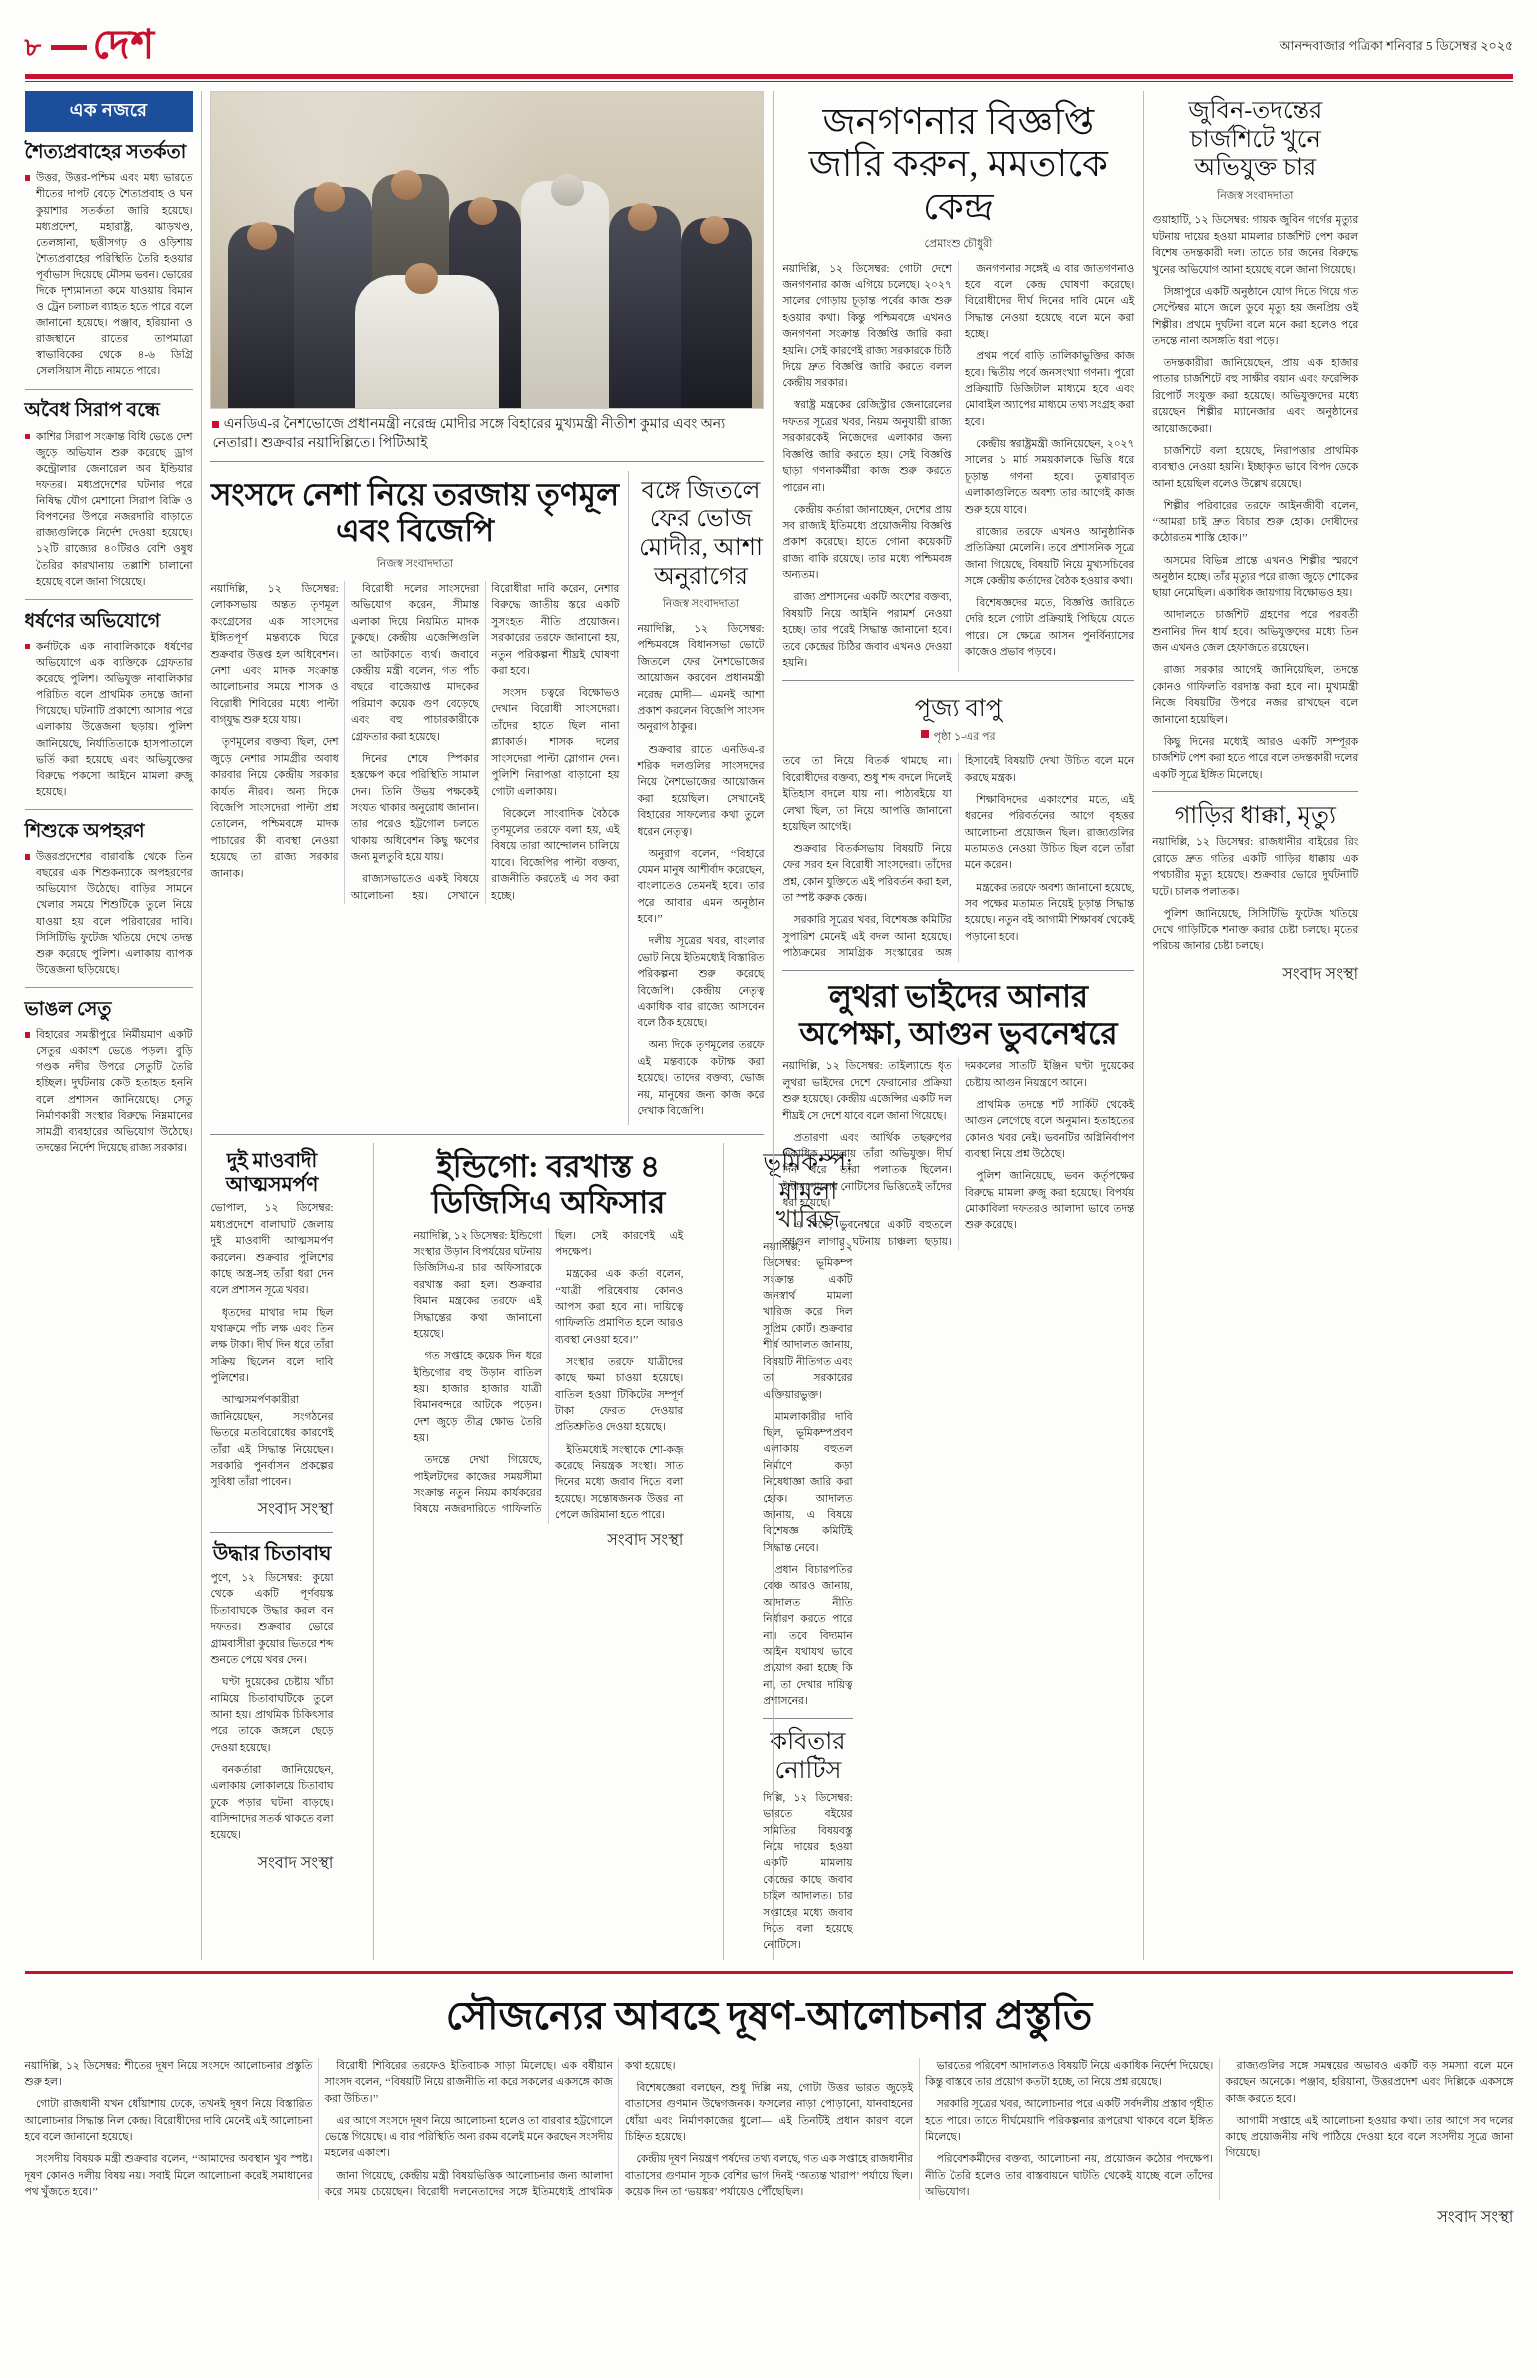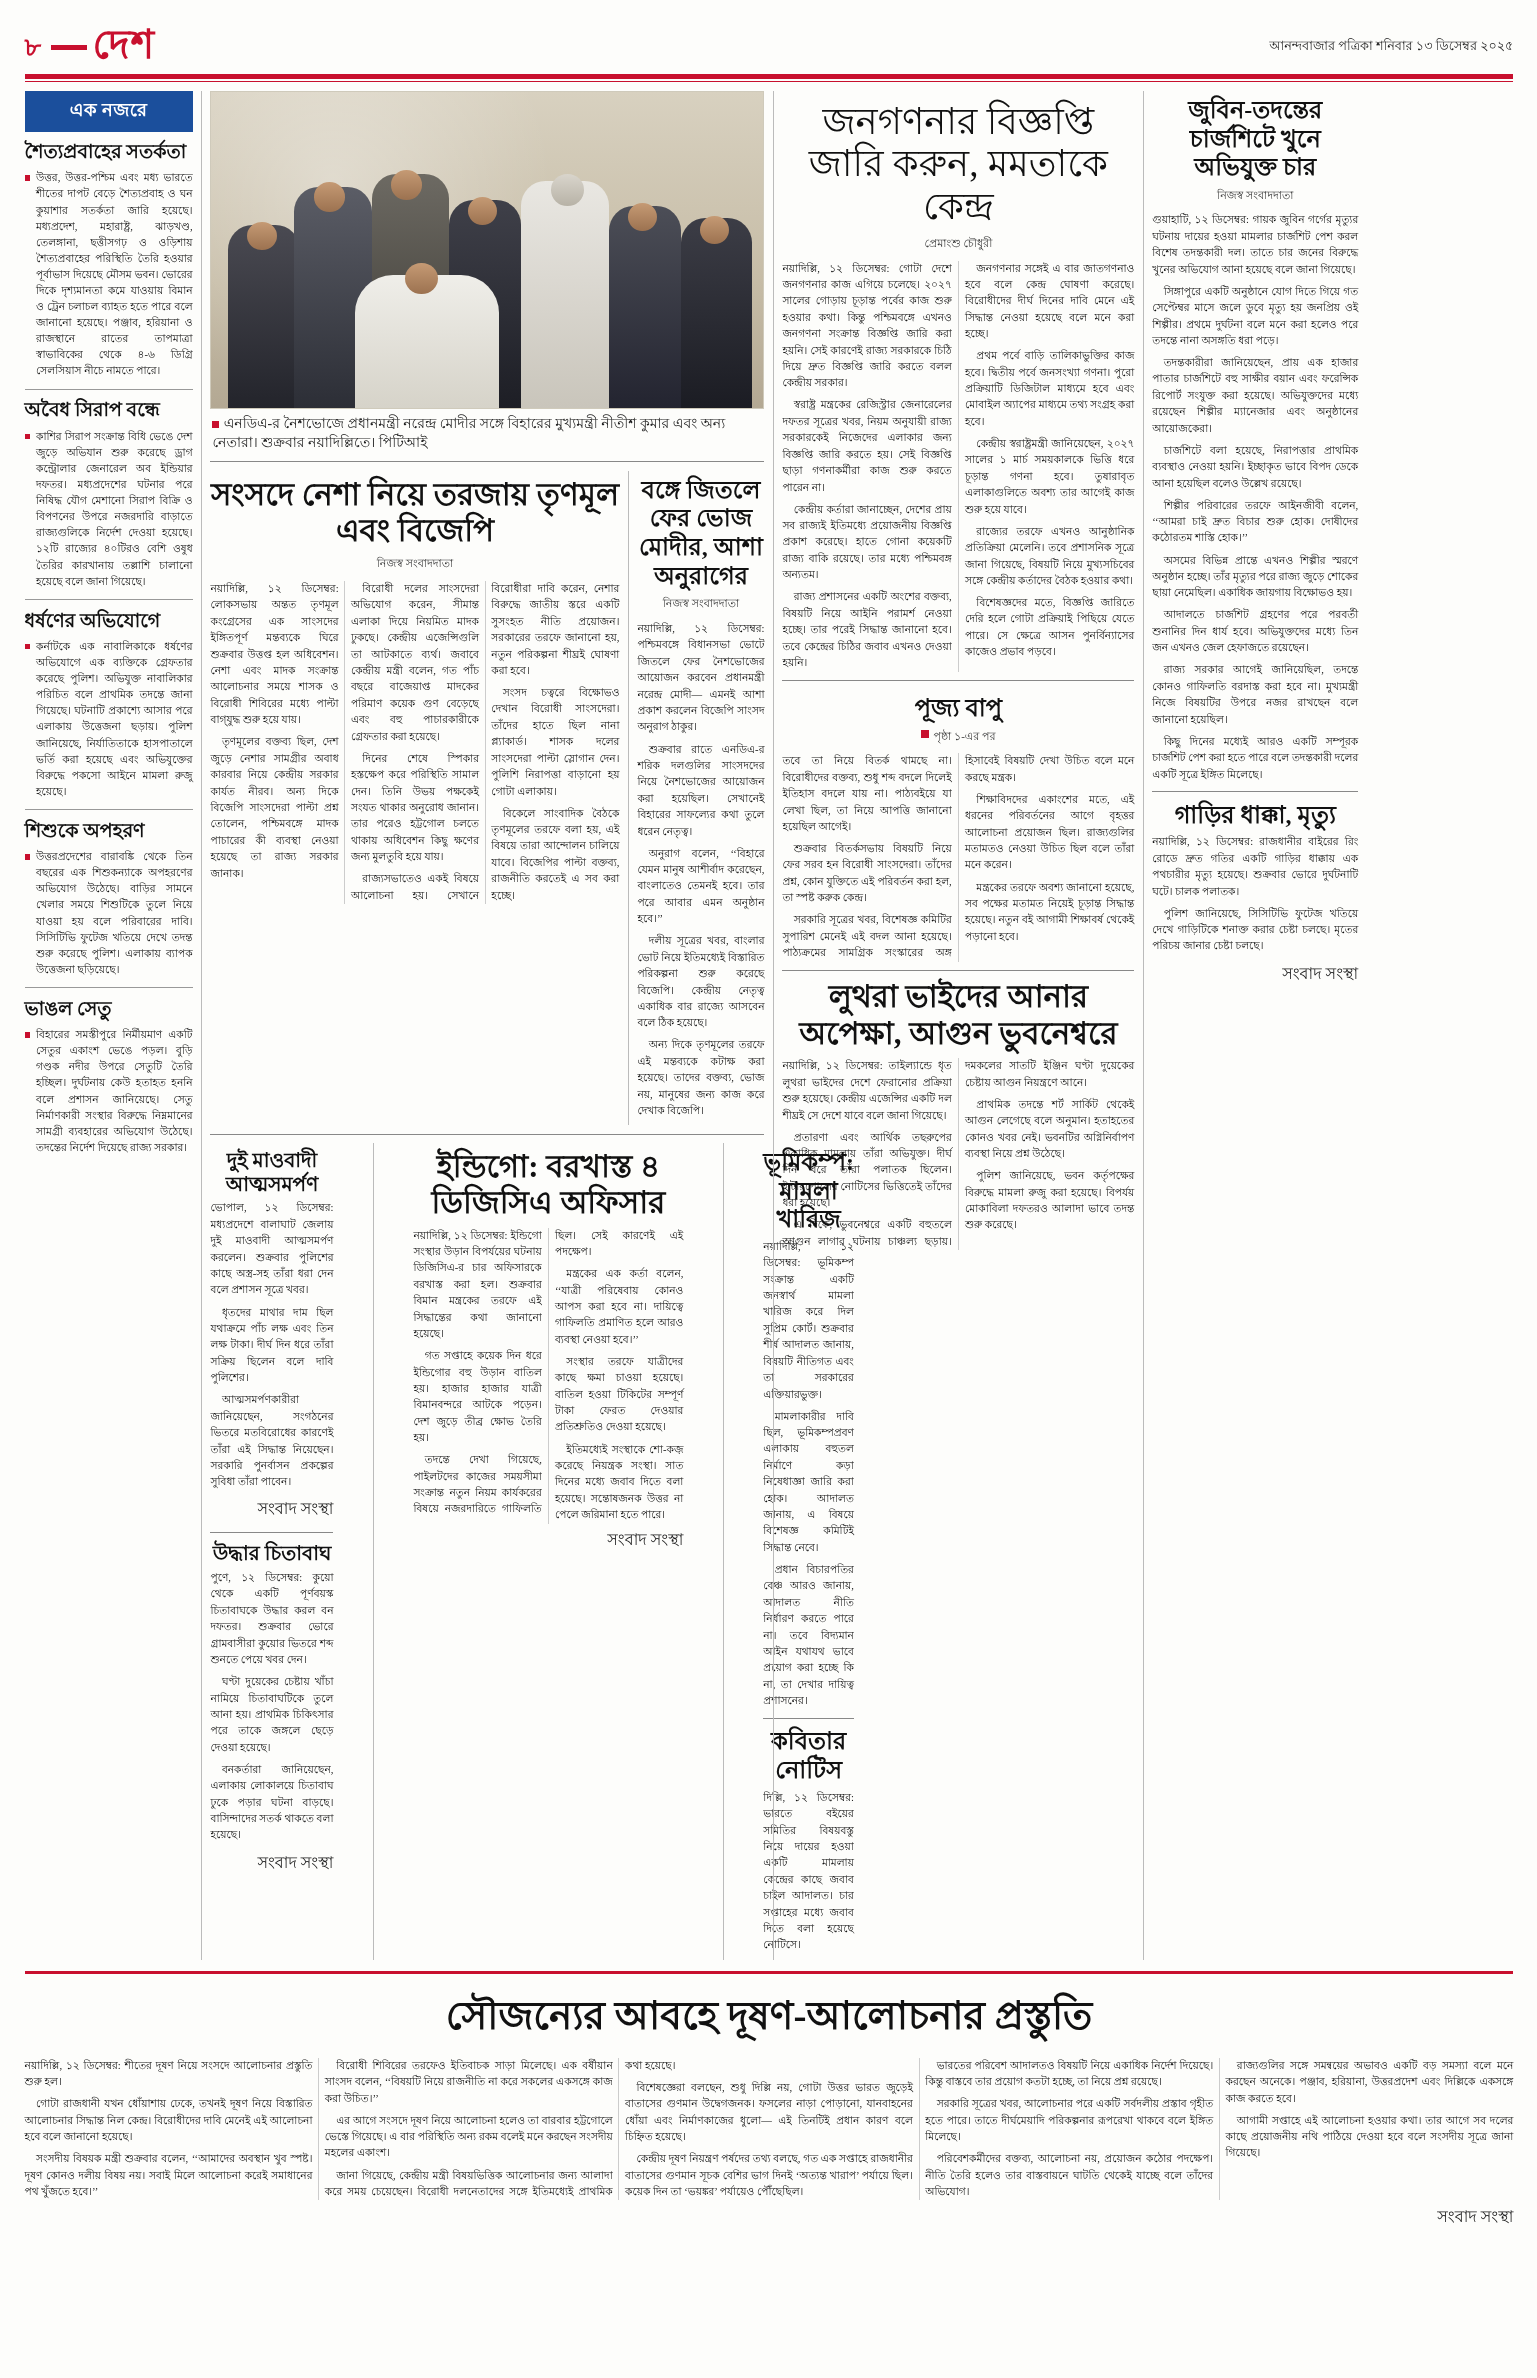--- a/index.html
+++ b/index.html
@@ -174,21 +174,21 @@
   }
   .hl-lg {
     font-size: 31px;
     font-weight: bold;
     line-height: 1.18;
     text-align: center;
     margin: 5.7px 0 5.7px 0;
   }
   .hl-md {
     font-size: 24px;
-    font-weight: bold;
+    font-weight: normal;
     line-height: 1.2;
     text-align: center;
     margin: 4.7px 0 4.7px 0;
   }
   .hl-sm {
     font-size: 20px;
     font-weight: bold;
     line-height: 1.2;
     text-align: center;
     margin: 4.7px 0 4.7px 0;
@@ -235,21 +235,21 @@
 <div class="page">
 
   <div class="masthead">
     <div class="mast-left">
       <div class="page-num">৮</div>
       <div class="mast-logo-wrap">
         <div class="mast-dash"></div>
         <div class="mast-title">দেশ</div>
       </div>
     </div>
-    <div class="mast-right">আনন্দবাজার পত্রিকা শনিবার ১৩ ডিসেম্বর ২০২৫</div>
+    <div class="mast-right">আনন্দবাজার পত্রিকা শনিবার 5 ডিসেম্বর ২০২৫</div>
   </div>
   <div class="rule-thick"></div>
   <div class="rule-thin"></div>
 
   <div class="content">
 
     <div class="colA">
       <div class="sidebar-head">এক নজরে</div>
 
       <div>

